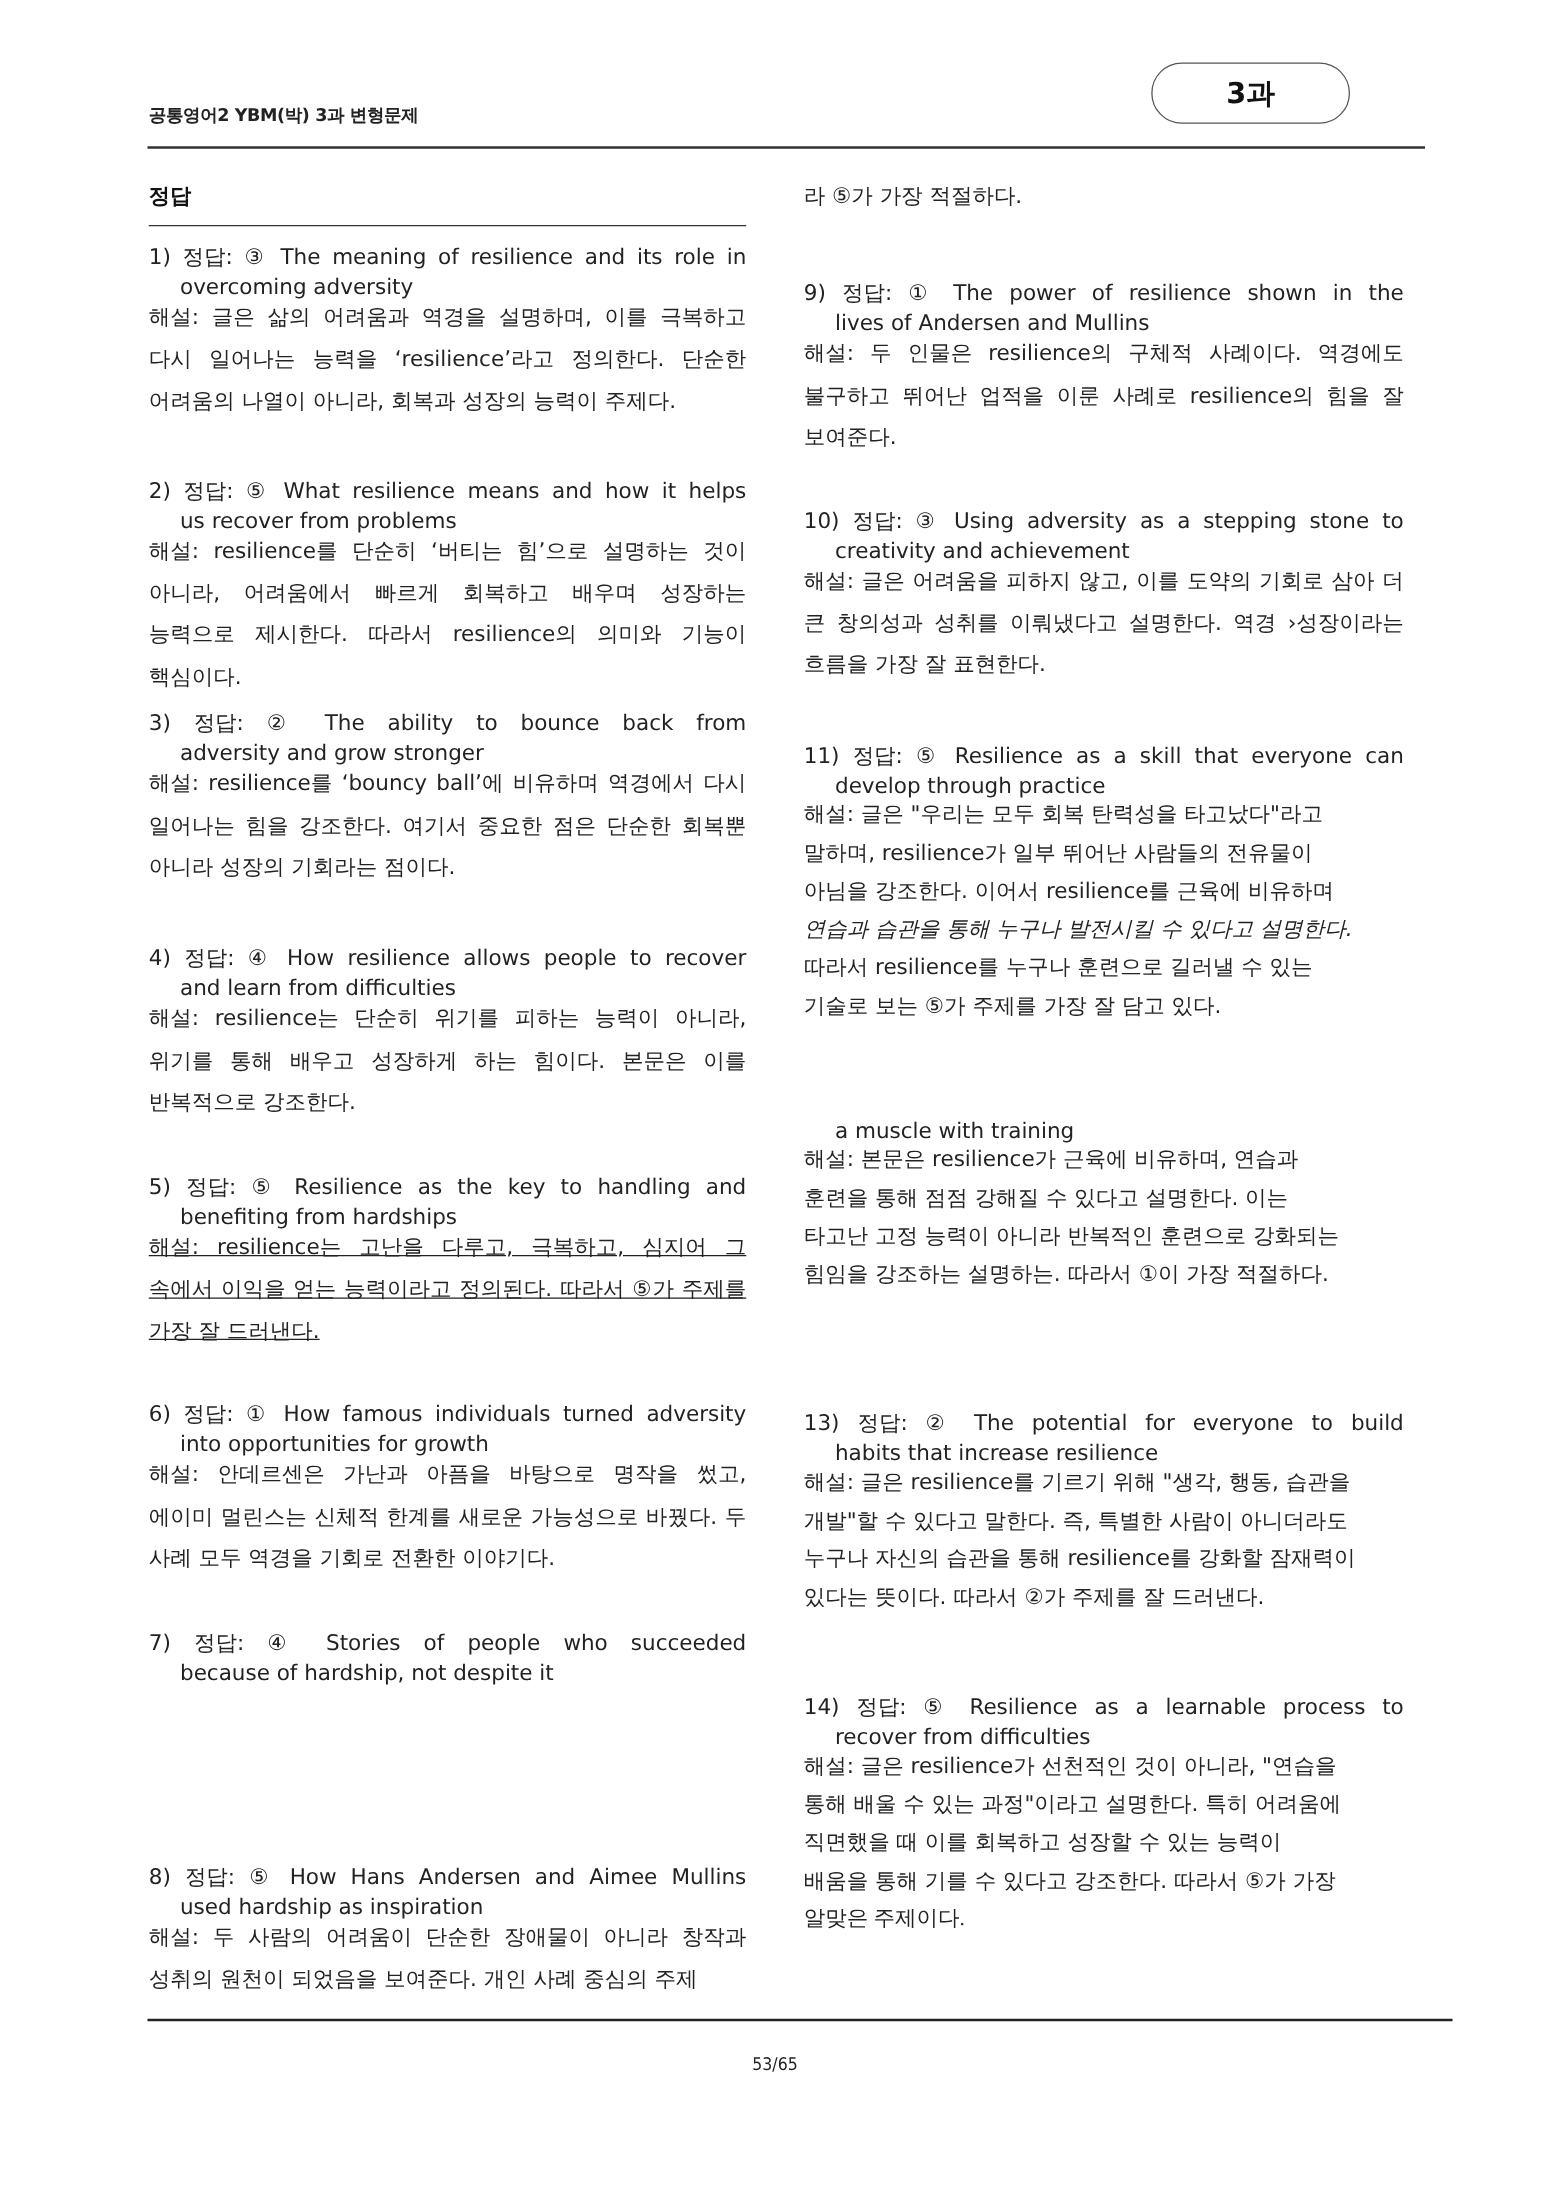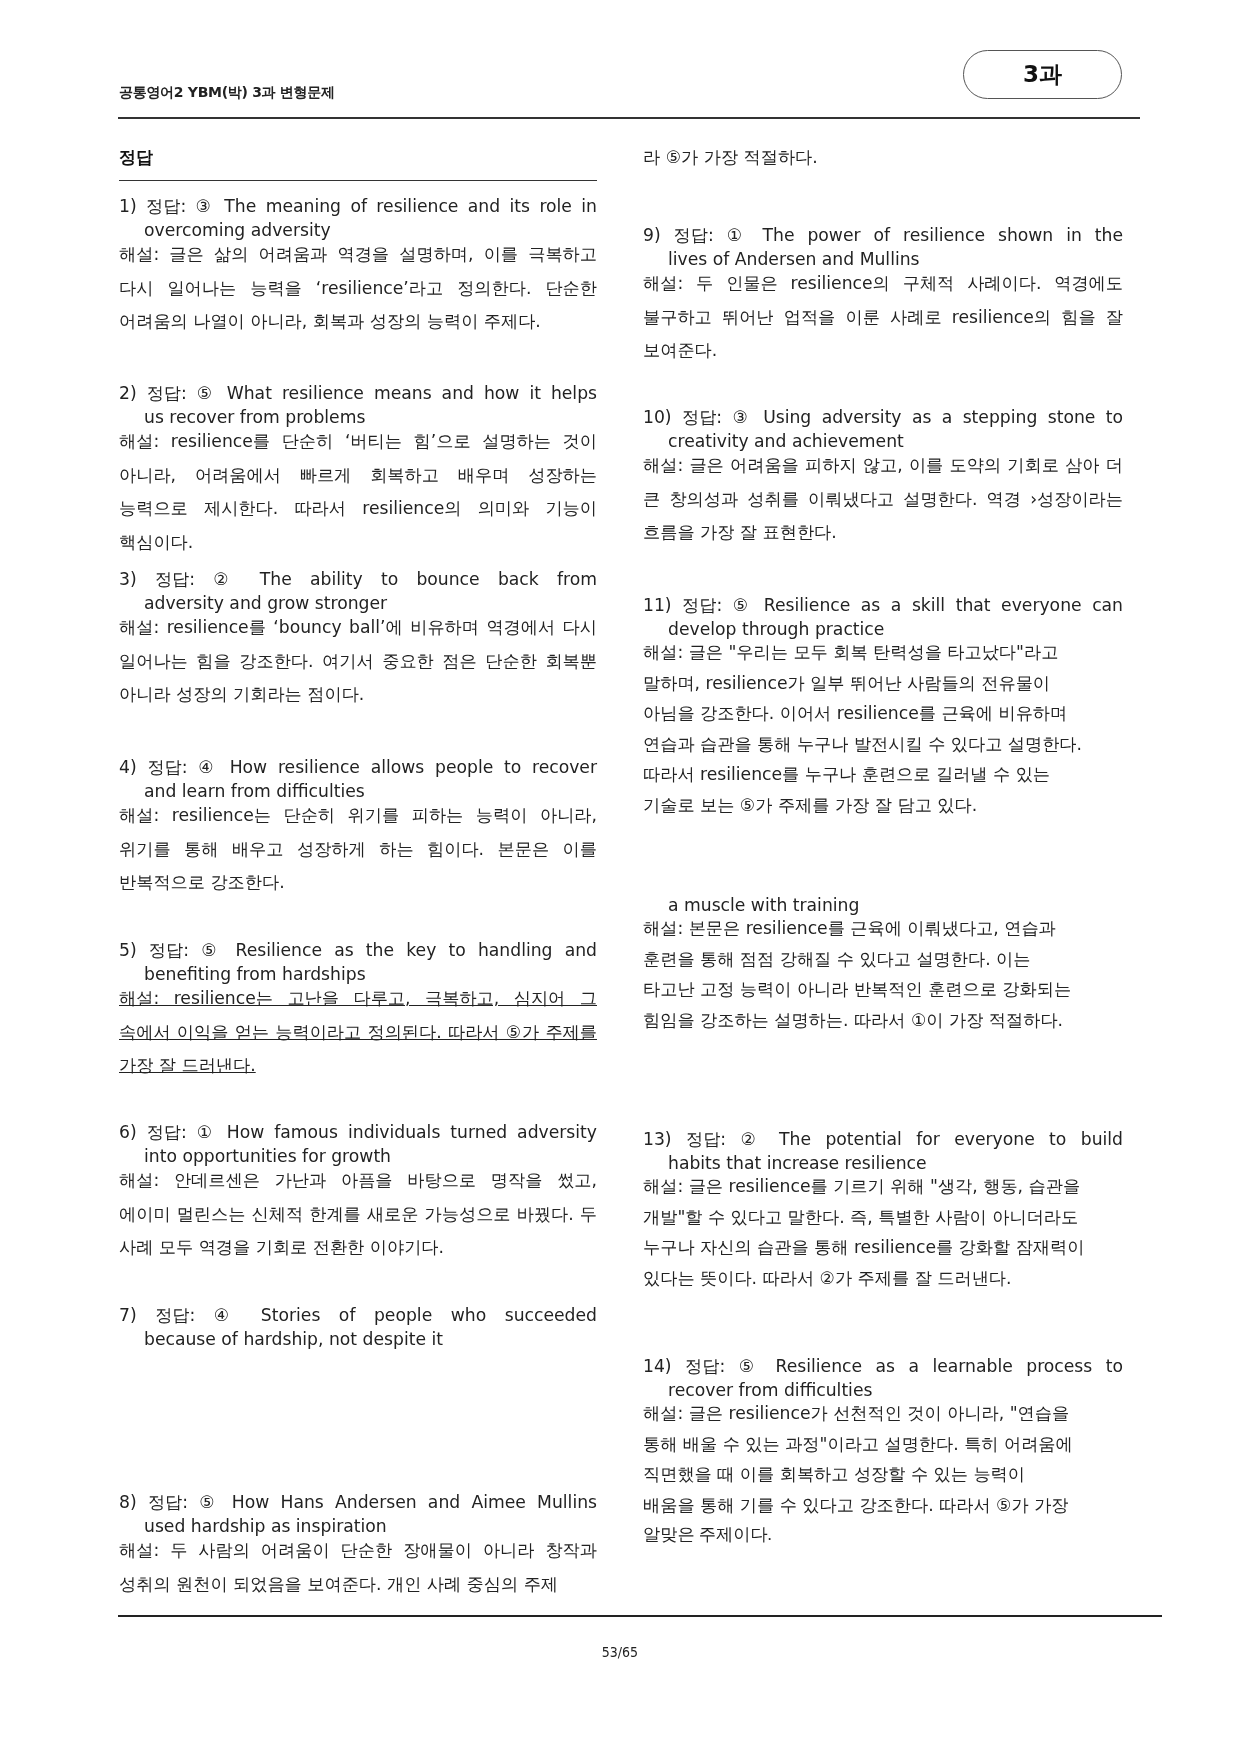--- a/index.html
+++ b/index.html
@@ -9,21 +9,21 @@
       font-family: "DejaVu Sans", "Liberation Sans", sans-serif;
       color: #222222;
       overflow: hidden;
     }
     .header-title {
       position: absolute; left: 119px; top: 84px;
       font-size: 14px; font-weight: bold; color: #222;
       letter-spacing: -0.3px;
     }
     .lesson-pill {
-      position: absolute; left: 963px; top: 50px; width: 159px; height: 49px;
+      position: absolute; left: 921px; top: 50px; width: 159px; height: 49px;
       border: 1px solid #555; border-radius: 25px;
       display: flex; align-items: center; justify-content: center;
       font-size: 23px; font-weight: bold; color: #111;
     }
     .header-rule {
       position: absolute; left: 118px; top: 117px; width: 1022px; height: 0;
       border-top: 2px solid #333;
     }
     .footer-rule {
       position: absolute; left: 118px; top: 1615px; width: 1044px; height: 0;
@@ -127,27 +127,27 @@
       <span class="answer-line"><span>10)</span> <span>정답: ③ Using adversity as a stepping stone to</span></span>
       <span class="answer-line2">creativity and achievement</span>
       <span class="explain" style="margin-top: -4px;">해설: 글은 어려움을 피하지 않고, 이를 도약의 기회로 삼아 더 큰 창의성과 성취를 이뤄냈다고 설명한다. 역경 ›성장이라는 흐름을 가장 잘 표현한다.</span>
     </div>
     <div class="answer" style="position: absolute; left: 643px; top: 593px; width: 480px; font-size: 17.2px; color: rgb(34, 34, 34);">
       <span class="answer-line"><span>11)</span> <span>정답: ⑤ Resilience as a skill that everyone can</span></span>
       <span class="answer-line2">develop through practice</span>
       <span style="display: block; line-height: 30.5px; white-space: nowrap; margin-top: -4px;">해설: 글은 "우리는 모두 회복 탄력성을 타고났다"라고</span>
       <span style="display: block; line-height: 30.5px; white-space: nowrap;">말하며, resilience가 일부 뛰어난 사람들의 전유물이</span>
       <span style="display: block; line-height: 30.5px; white-space: nowrap;">아님을 강조한다. 이어서 resilience를 근육에 비유하며</span>
-      <span style="display: block; line-height: 30.5px; white-space: nowrap;">연습과 습관을 통해 누구나 발전시킬 수 있다고 설명한다.</span>
+      <span style="display: block; line-height: 30.5px; white-space: nowrap; font-style: italic;">연습과 습관을 통해 누구나 발전시킬 수 있다고 설명한다.</span>
       <span style="display: block; line-height: 30.5px; white-space: nowrap;">따라서 resilience를 누구나 훈련으로 길러낼 수 있는</span>
       <span style="display: block; line-height: 30.5px; white-space: nowrap;">기술로 보는 ⑤가 주제를 가장 잘 담고 있다.</span>
     </div>
     <div class="answer" style="position: absolute; left: 643px; top: 893px; width: 480px; font-size: 17.2px; color: rgb(34, 34, 34);">
       <span class="answer-line2">a muscle with training</span>
-      <span style="display: block; line-height: 30.5px; white-space: nowrap; margin-top: -4px;">해설: 본문은 resilience를 근육에 이뤄냈다고, 연습과</span>
+      <span style="display: block; line-height: 30.5px; white-space: nowrap; margin-top: -4px;">해설: 본문은 resilience가 근육에 비유하며, 연습과</span>
       <span style="display: block; line-height: 30.5px; white-space: nowrap;">훈련을 통해 점점 강해질 수 있다고 설명한다. 이는</span>
       <span style="display: block; line-height: 30.5px; white-space: nowrap;">타고난 고정 능력이 아니라 반복적인 훈련으로 강화되는</span>
       <span style="display: block; line-height: 30.5px; white-space: nowrap;">힘임을 강조하는 설명하는. 따라서 ①이 가장 적절하다.</span>
     </div>
     <div class="answer" style="position: absolute; left: 643px; top: 1127px; width: 480px; font-size: 17.2px; color: rgb(34, 34, 34);">
       <span class="answer-line"><span>13)</span> <span>정답: ② The potential for everyone to build</span></span>
       <span class="answer-line2">habits that increase resilience</span>
       <span style="display: block; line-height: 30.5px; white-space: nowrap; margin-top: -4px;">해설: 글은 resilience를 기르기 위해 "생각, 행동, 습관을</span>
       <span style="display: block; line-height: 30.5px; white-space: nowrap;">개발"할 수 있다고 말한다. 즉, 특별한 사람이 아니더라도</span>
       <span style="display: block; line-height: 30.5px; white-space: nowrap;">누구나 자신의 습관을 통해 resilience를 강화할 잠재력이</span>

